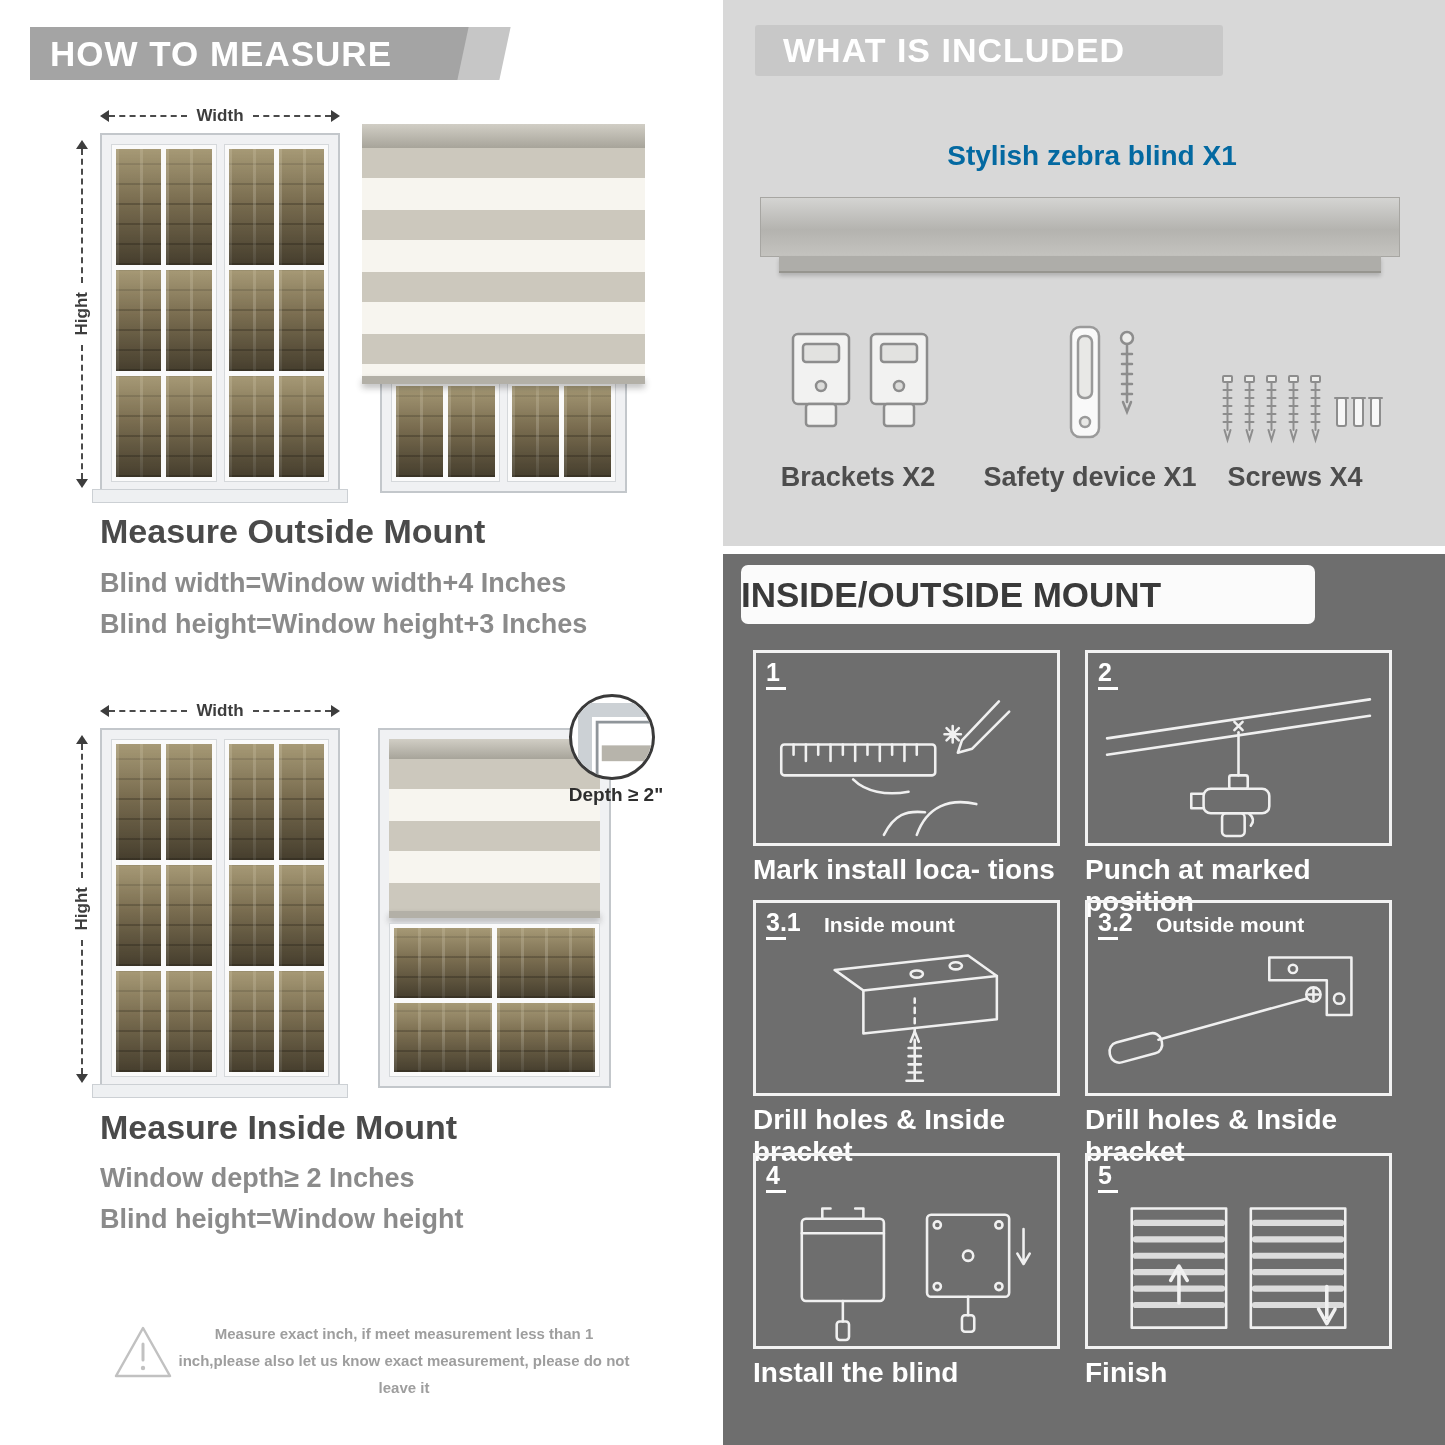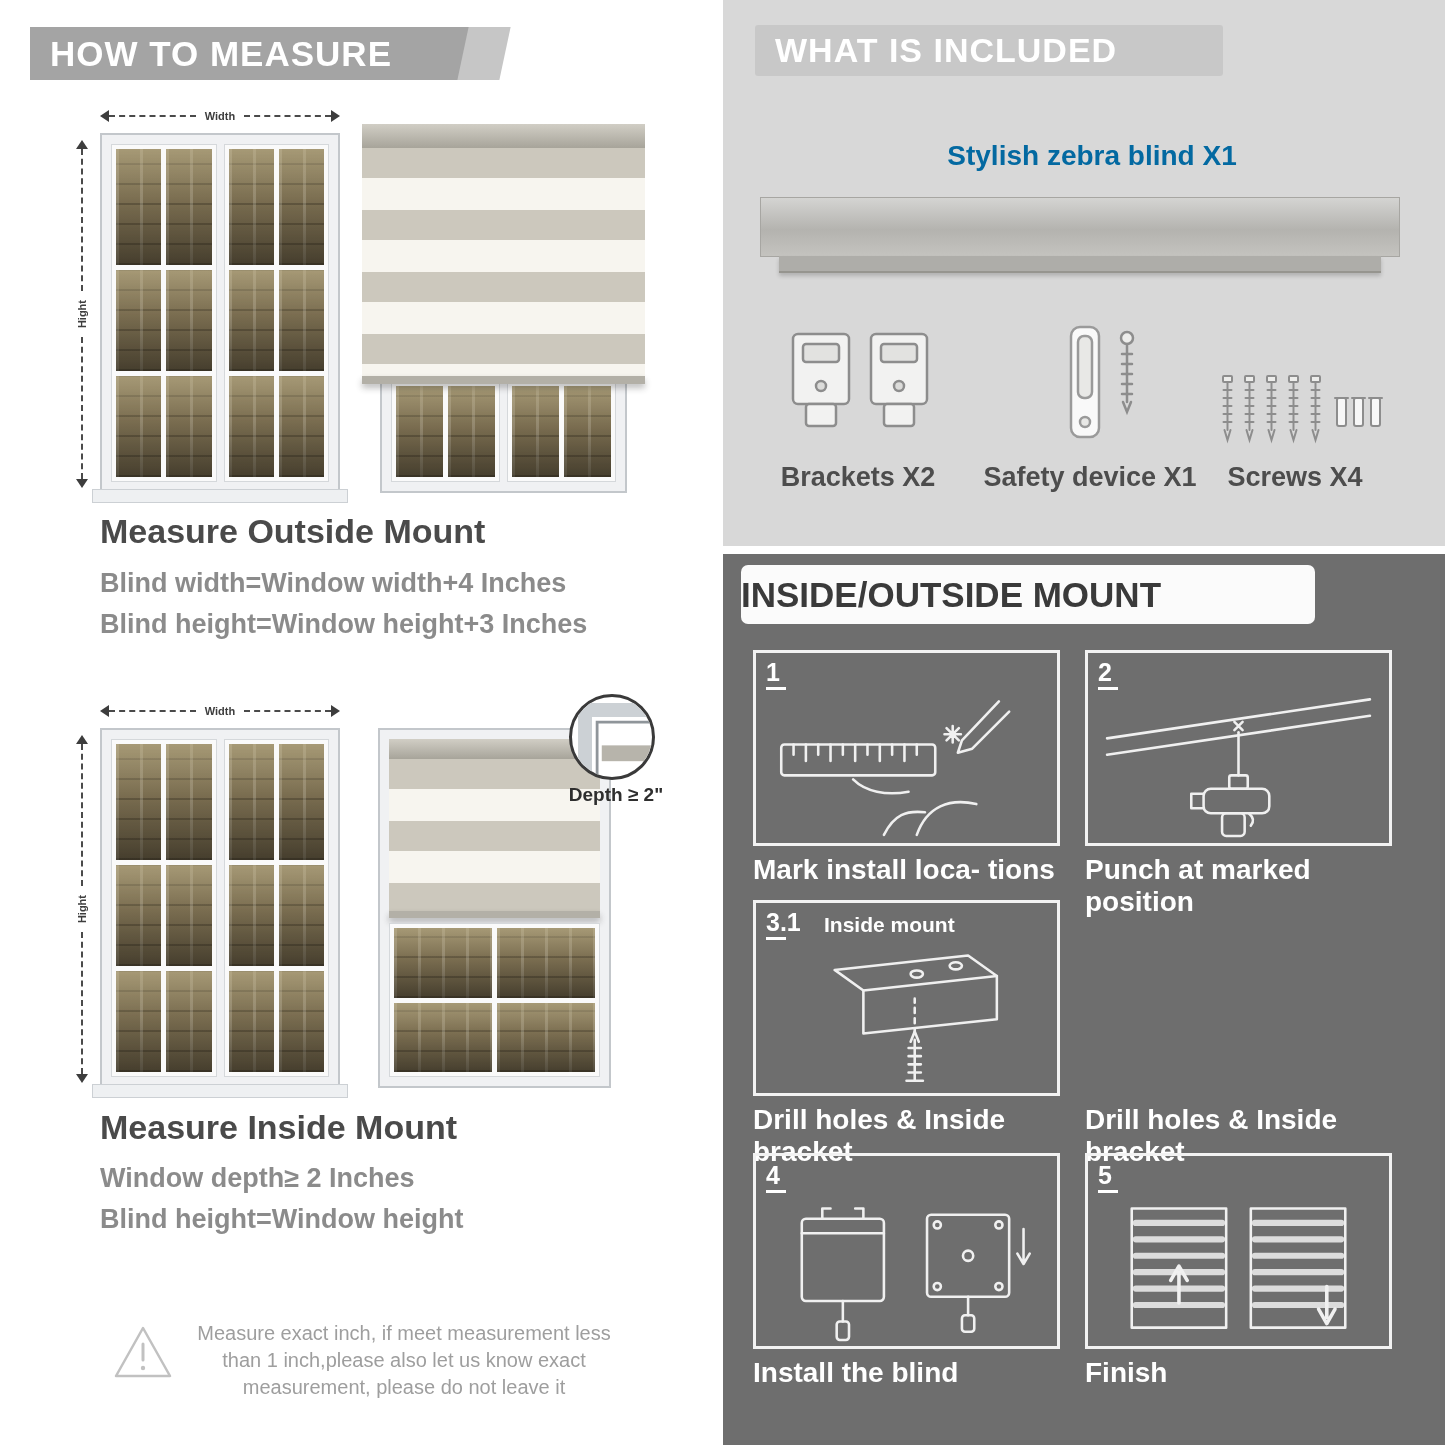--- a/index.html
+++ b/index.html
@@ -35,35 +35,35 @@
   
   .h-arrow{position:absolute;display:flex;align-items:center;color:#3d3d3d;height:20px}
   .h-arrow .ln{flex:1;border-top:2px dashed #4a4a4a;height:0}
   .v-arrow{position:absolute;display:flex;flex-direction:column;align-items:center;width:20px;color:#3d3d3d}
   .v-arrow .ln{flex:1;border-left:2px dashed #4a4a4a;width:0}
   .head{width:0;height:0;border:6px solid transparent}
   .head.w{border-right:9px solid #3d3d3d;border-left:0}
   .head.e{border-left:9px solid #3d3d3d;border-right:0}
   .head.n{border-bottom:9px solid #3d3d3d;border-top:0}
   .head.s{border-top:9px solid #3d3d3d;border-bottom:0}
-  .dim-lbl{font-size:11px;font-weight:bold;padding:0 9px;white-space:nowrap}
+  .dim-lbl{font-size:17px;font-weight:bold;padding:0 9px;white-space:nowrap}
   .v-arrow .dim-lbl{writing-mode:vertical-rl;transform:rotate(180deg);padding:9px 0}
 
   .depth-circle{position:absolute;left:569px;top:694px;width:86px;height:86px;border-radius:50%;
     border:3px solid #3a3a3a;background:#fff;overflow:hidden}
   .depth-label{position:absolute;left:552px;top:784px;width:128px;text-align:center;
     font-size:19px;font-weight:bold;color:#2e2e2e}
 
-  .warning-text{position:absolute;left:178px;top:1320px;width:452px;font-size:20px;line-height:27px;
-    color:#9e9e9e;text-align:center;font-weight:400}
+  .warning-text{position:absolute;left:178px;top:1320px;width:452px;font-size:15px;line-height:27px;
+    color:#9e9e9e;text-align:center;font-weight:700}
 
   
   .right-top{position:absolute;left:723px;top:0;width:722px;height:546px;background:#d8d8d8}
   .included-header{position:absolute;left:32px;top:25px;width:468px;height:51px;background:#c8c8c8;
-    color:#fff;font-size:34px;font-weight:bold;letter-spacing:1px;line-height:51px;padding-left:20px;border-radius:3px}
+    color:#fff;font-size:34px;font-weight:bold;letter-spacing:1px;line-height:51px;padding-left:28px;border-radius:3px}
   .product-label{position:absolute;left:8px;top:140px;width:100%;text-align:center;
     font-size:28px;font-weight:bold;color:#0369a1}
   .headrail{position:absolute;left:37px;top:197px;width:640px;height:60px;
     background:linear-gradient(180deg,#d4d4d2,#b4b3af 55%,#c4c3bf);border:1px solid #a7a6a2}
   .headrail-lip{position:absolute;left:18px;right:18px;top:100%;height:17px;background:#aeadA9;
     border-bottom:2px solid #96958f;box-shadow:0 3px 4px rgba(0,0,0,.18)}
   .included-label{position:absolute;text-align:center;font-size:27px;font-weight:bold;color:#4d4d4d}
 
   
   .right-bottom{position:absolute;left:723px;top:554px;width:722px;height:891px;background:#6e6e6e}
@@ -351,20 +351,35 @@
         <ellipse cx="150" cy="38" rx="6" ry="3.5"></ellipse>
         <ellipse cx="188" cy="30" rx="6" ry="3.5"></ellipse>
         <path d="M148,96 V62" stroke-dasharray="5 5"></path>
         <path d="M144,104 L148,94 L152,104"></path>
         <path d="M148,142 V102 M142,134 h12 M142,126 h12 M142,118 h12 M142,110 h12 M140,142 h16"></path>
       </g>
     </svg>
   </div>
   <div class="step-caption" style="left:30px;top:550px">Drill holes &amp;  Inside bracket</div>
 
+  <div class="step-panel" style="left:362px;top:346px">
+    <span class="step-num">3.2</span>
+    <span class="step-title">Outside mount</span>
+    <svg class="step-art" viewBox="0 0 280 150" preserveAspectRatio="xMidYMid meet">
+      <g stroke="#f0f0f0" stroke-width="2.5" fill="none" stroke-linecap="round" stroke-linejoin="round">
+        <path d="M170,22 H250 V78 H226 V44 H170 Z"></path>
+        <circle cx="238" cy="62" r="5"></circle>
+        <circle cx="193" cy="33" r="4"></circle>
+        <circle cx="213" cy="58" r="7"></circle>
+        <path d="M208,58 h10 M213,53 v10"></path>
+        <path d="M62,102 L206,62"></path>
+        <rect x="14" y="100" width="52" height="20" rx="9" transform="rotate(-15 40 110)"></rect>
+      </g>
+    </svg>
+  </div>
   <div class="step-caption" style="left:362px;top:550px">Drill holes &amp;  Inside bracket</div>
 
   <div class="step-panel" style="left:30px;top:599px">
     <span class="step-num">4</span>
     <svg class="step-art" viewBox="0 0 280 150" preserveAspectRatio="xMidYMid meet">
       <g stroke="#f0f0f0" stroke-width="2.5" fill="none" stroke-linecap="round" stroke-linejoin="round">
         <rect x="38" y="30" width="80" height="80" rx="4"></rect>
         <path d="M58,30 v-10 h8 M98,30 v-10 h-8 M38,44 H118"></path>
         <path d="M78,110 V130"></path>
           <rect x="72" y="130" width="12" height="18" rx="3"></rect>

